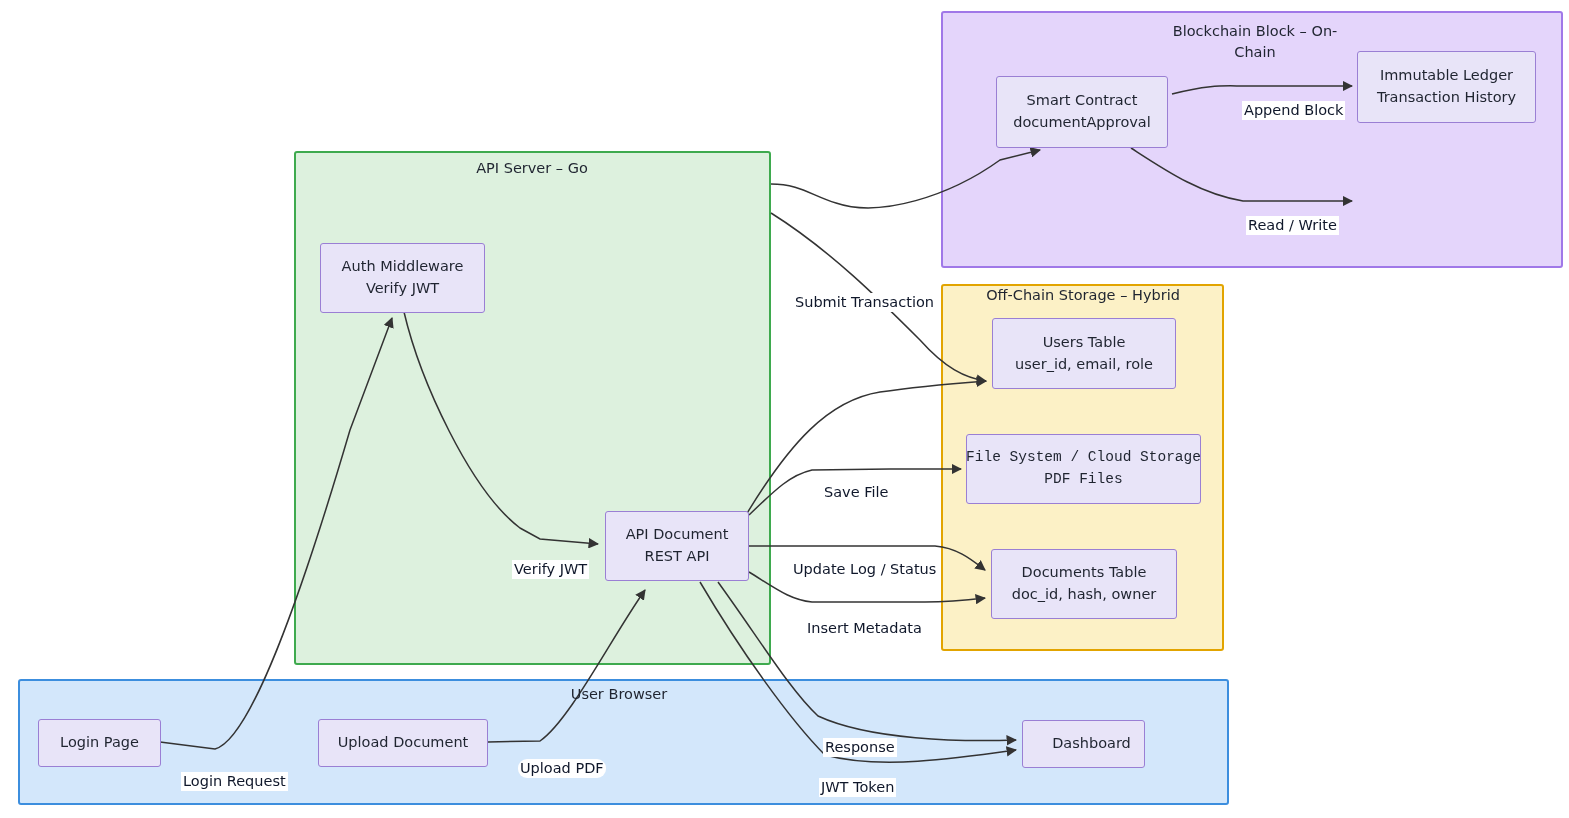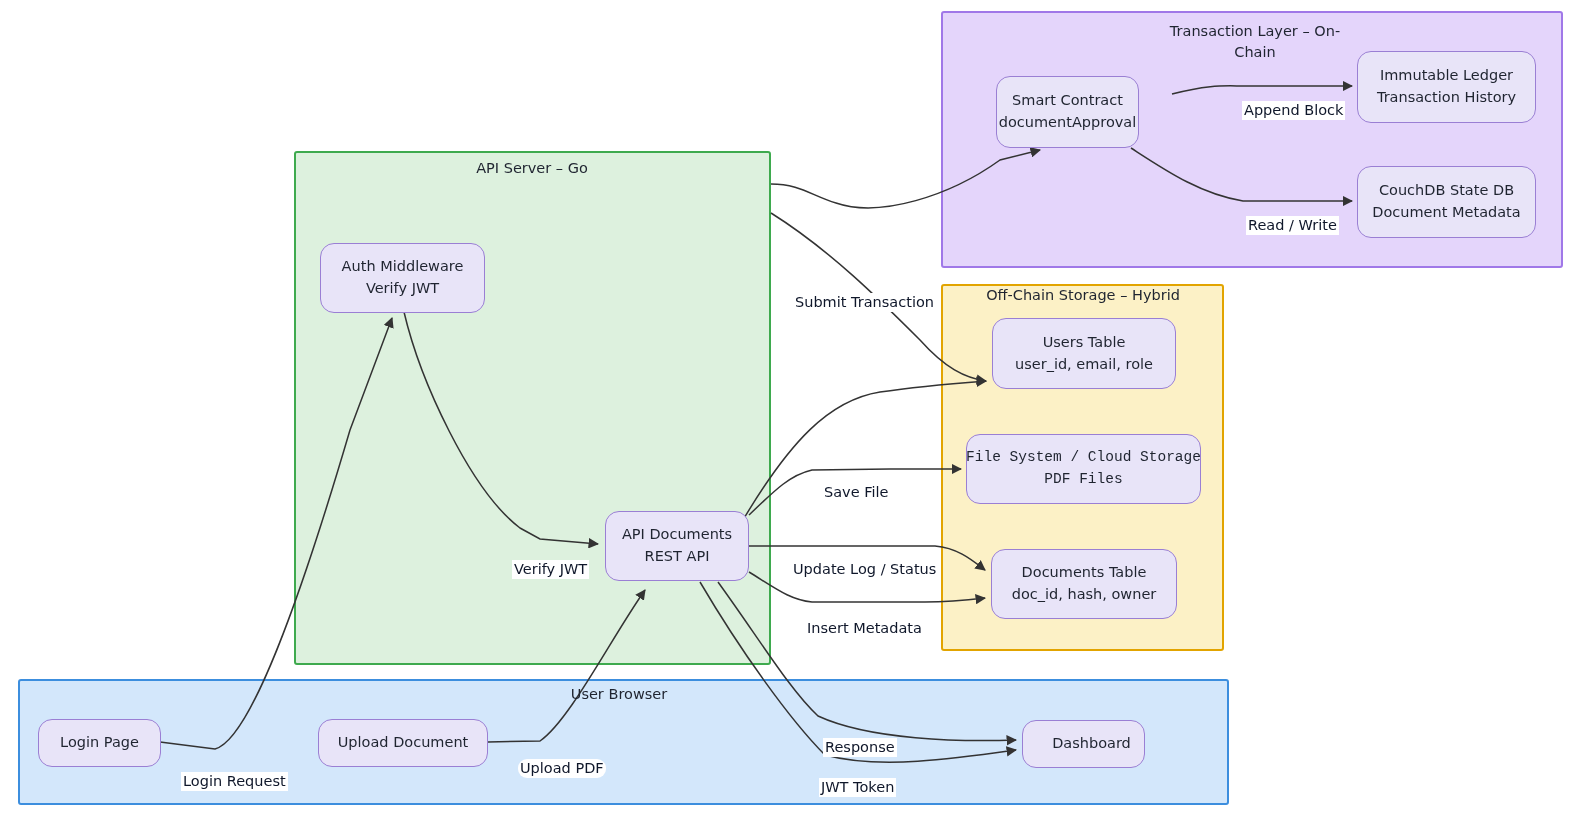--- a/index.html
+++ b/index.html
@@ -39,21 +39,21 @@
     font-size: 14.5px;
     color: #1f2430;
     line-height: 1.45;
     z-index: 6;
   }
   .node {
     position: absolute;
     box-sizing: border-box;
     background: #e8e4f8;
     border: 1.4px solid #9a7fd4;
-    border-radius: 14px;
+    border-radius: 3px;
     display: flex;
     flex-direction: column;
     align-items: center;
     justify-content: center;
     font-size: 14.5px;
     color: #1f2430;
     line-height: 1.5;
     z-index: 5;
     text-align: center;
   }
@@ -73,21 +73,21 @@
   .cluster-offchain   { background: #fcf1c6; border-color: #e2a400; }
   .cluster-api        { background: #ddf1de; border-color: #3eaa4e; }
   .cluster-browser    { background: #d3e7fb; border-color: #3c8ede; }
 </style>
 </head>
 <body>
 
 <div id="diagram">
 
   <div class="cluster cluster-blockchain" style="left:941px; top:11px; width:622px; height:257px;"></div>
-  <div class="cluster-title" style="left:1155px; top:21px; width:200px;">Transaction Layer – On-Chain</div>
+  <div class="cluster-title" style="left:1155px; top:21px; width:200px;">Blockchain Block – On-Chain</div>
 
   <div class="cluster cluster-offchain" style="left:941px; top:284px; width:283px; height:367px;"></div>
   <div class="cluster-title" style="left:962px; top:285px; width:242px;">Off-Chain Storage – Hybrid</div>
 
   <div class="cluster cluster-api" style="left:294px; top:151px; width:477px; height:514px;"></div>
   <div class="cluster-title" style="left:432px; top:158px; width:200px;">API Server – Go</div>
 
   <div class="cluster cluster-browser" style="left:18px; top:679px; width:1211px; height:126px;"></div>
   <div class="cluster-title" style="left:519px; top:684px; width:200px;">User Browser</div>
 
@@ -120,34 +120,30 @@
       <path d="M160,742 L215,749 C250,740 300,600 350,430 L392,318"></path>
 
       <path d="M488,742 L540,741 C570,720 610,640 645,590"></path>
 
       <path d="M718,582 C760,640 790,690 818,716 C870,740 960,742 1016,740"></path>
 
       <path d="M700,582 C740,650 790,720 825,755 C880,770 960,758 1016,750"></path>
     </g>
   </svg>
 
-  <div class="node" style="left:996px; top:76px; width:143px; height:72px;">
+  <div class="node" style="left:996px; top:76px; width:172px; height:72px;">
     <span>Smart Contract</span>
     <span>documentApproval</span>
   </div>
 
   <div class="node" style="left:1357px; top:51px; width:179px; height:72px;">
     <span>Immutable Ledger</span>
     <span>Transaction History</span>
   </div>
 
-  <div class="node" style="left:1357px; top:166px; width:179px; height:72px;">
-    <span>CouchDB State DB</span>
-    <span>Document Metadata</span>
-  </div>
 
   <div class="node" style="left:992px; top:318px; width:184px; height:71px;">
     <span>Users Table</span>
     <span>user_id, email, role</span>
   </div>
 
   <div class="node" style="left:966px; top:434px; width:235px; height:70px;font-family:Liberation Mono, monospace;">
     <span>File System / Cloud Storage</span>
     <span>PDF Files</span>
   </div>
@@ -156,21 +152,21 @@
     <span>Documents Table</span>
     <span>doc_id, hash, owner</span>
   </div>
 
   <div class="node" style="left:320px; top:243px; width:165px; height:70px;">
     <span>Auth Middleware</span>
     <span>Verify JWT</span>
   </div>
 
   <div class="node" style="left:605px; top:511px; width:144px; height:70px;">
-    <span>API Documents</span>
+    <span>API Document</span>
     <span>REST API</span>
   </div>
 
   <div class="node" style="left:38px; top:719px; width:123px; height:48px;">
     <span>Login Page</span>
   </div>
 
   <div class="node" style="left:318px; top:719px; width:170px; height:48px;">
     <span>Upload Document</span>
   </div>

